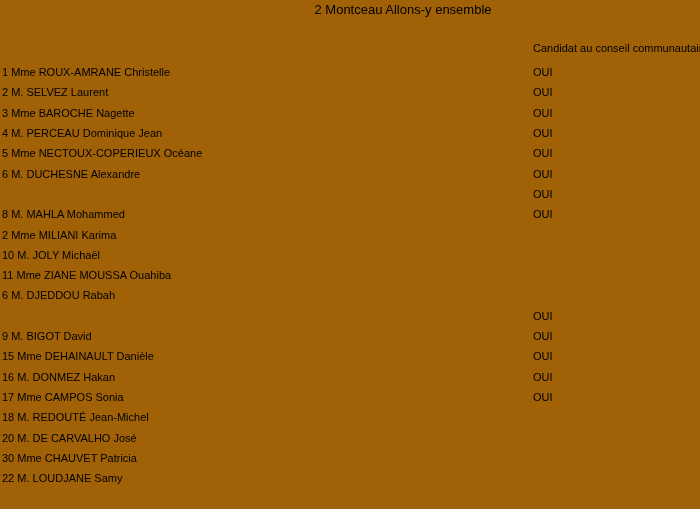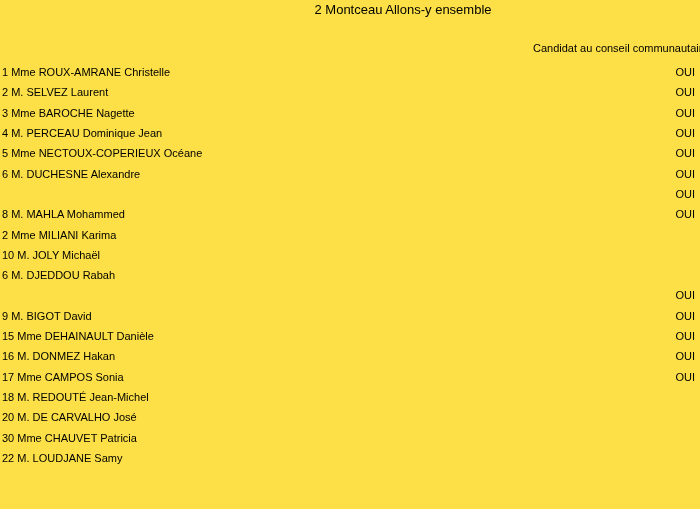--- a/index.html
+++ b/index.html
@@ -4,21 +4,21 @@
 <style>
   html, body {
     margin: 0;
     padding: 0;
     background: #ffffff;
   }
   .page {
     position: relative;
     width: 700px;
     height: 509px;
-    background: #fde047;
+    background: #a16207;
     font-family: "Liberation Sans", sans-serif;
     color: #000000;
     overflow: hidden;
   }
   .doc-title {
     position: absolute;
     top: 2px;
     left: 403px;
     transform: translateX(-50%);
     font-size: 13px;
@@ -53,21 +53,21 @@
   .row-label {
     position: absolute;
     left: 2px;
     top: 0;
   }
   .row-vote {
     position: absolute;
     left: 533px;
     top: 0;
     width: 162px;
-    text-align: right;
+    text-align: left;
   }
 </style>
 </head>
 <body>
 
 <div class="page">
   <div class="doc-title">2 Montceau Allons-y ensemble</div>
 
   <div class="col-header">Candidat au conseil communautaire</div>
 
@@ -114,20 +114,24 @@
     <div class="row">
       <span class="row-label">2 Mme MILIANI Karima</span>
       <span class="row-vote"></span>
     </div>
 
     <div class="row">
       <span class="row-label">10 M. JOLY Michaël</span>
       <span class="row-vote"></span>
     </div>
 
+    <div class="row">
+      <span class="row-label">11 Mme ZIANE MOUSSA Ouahiba</span>
+      <span class="row-vote"></span>
+    </div>
 
     <div class="row">
       <span class="row-label">6 M. DJEDDOU Rabah</span>
       <span class="row-vote"></span>
     </div>
 
     <div class="row">
       <span class="row-vote">OUI</span>
     </div>
 

